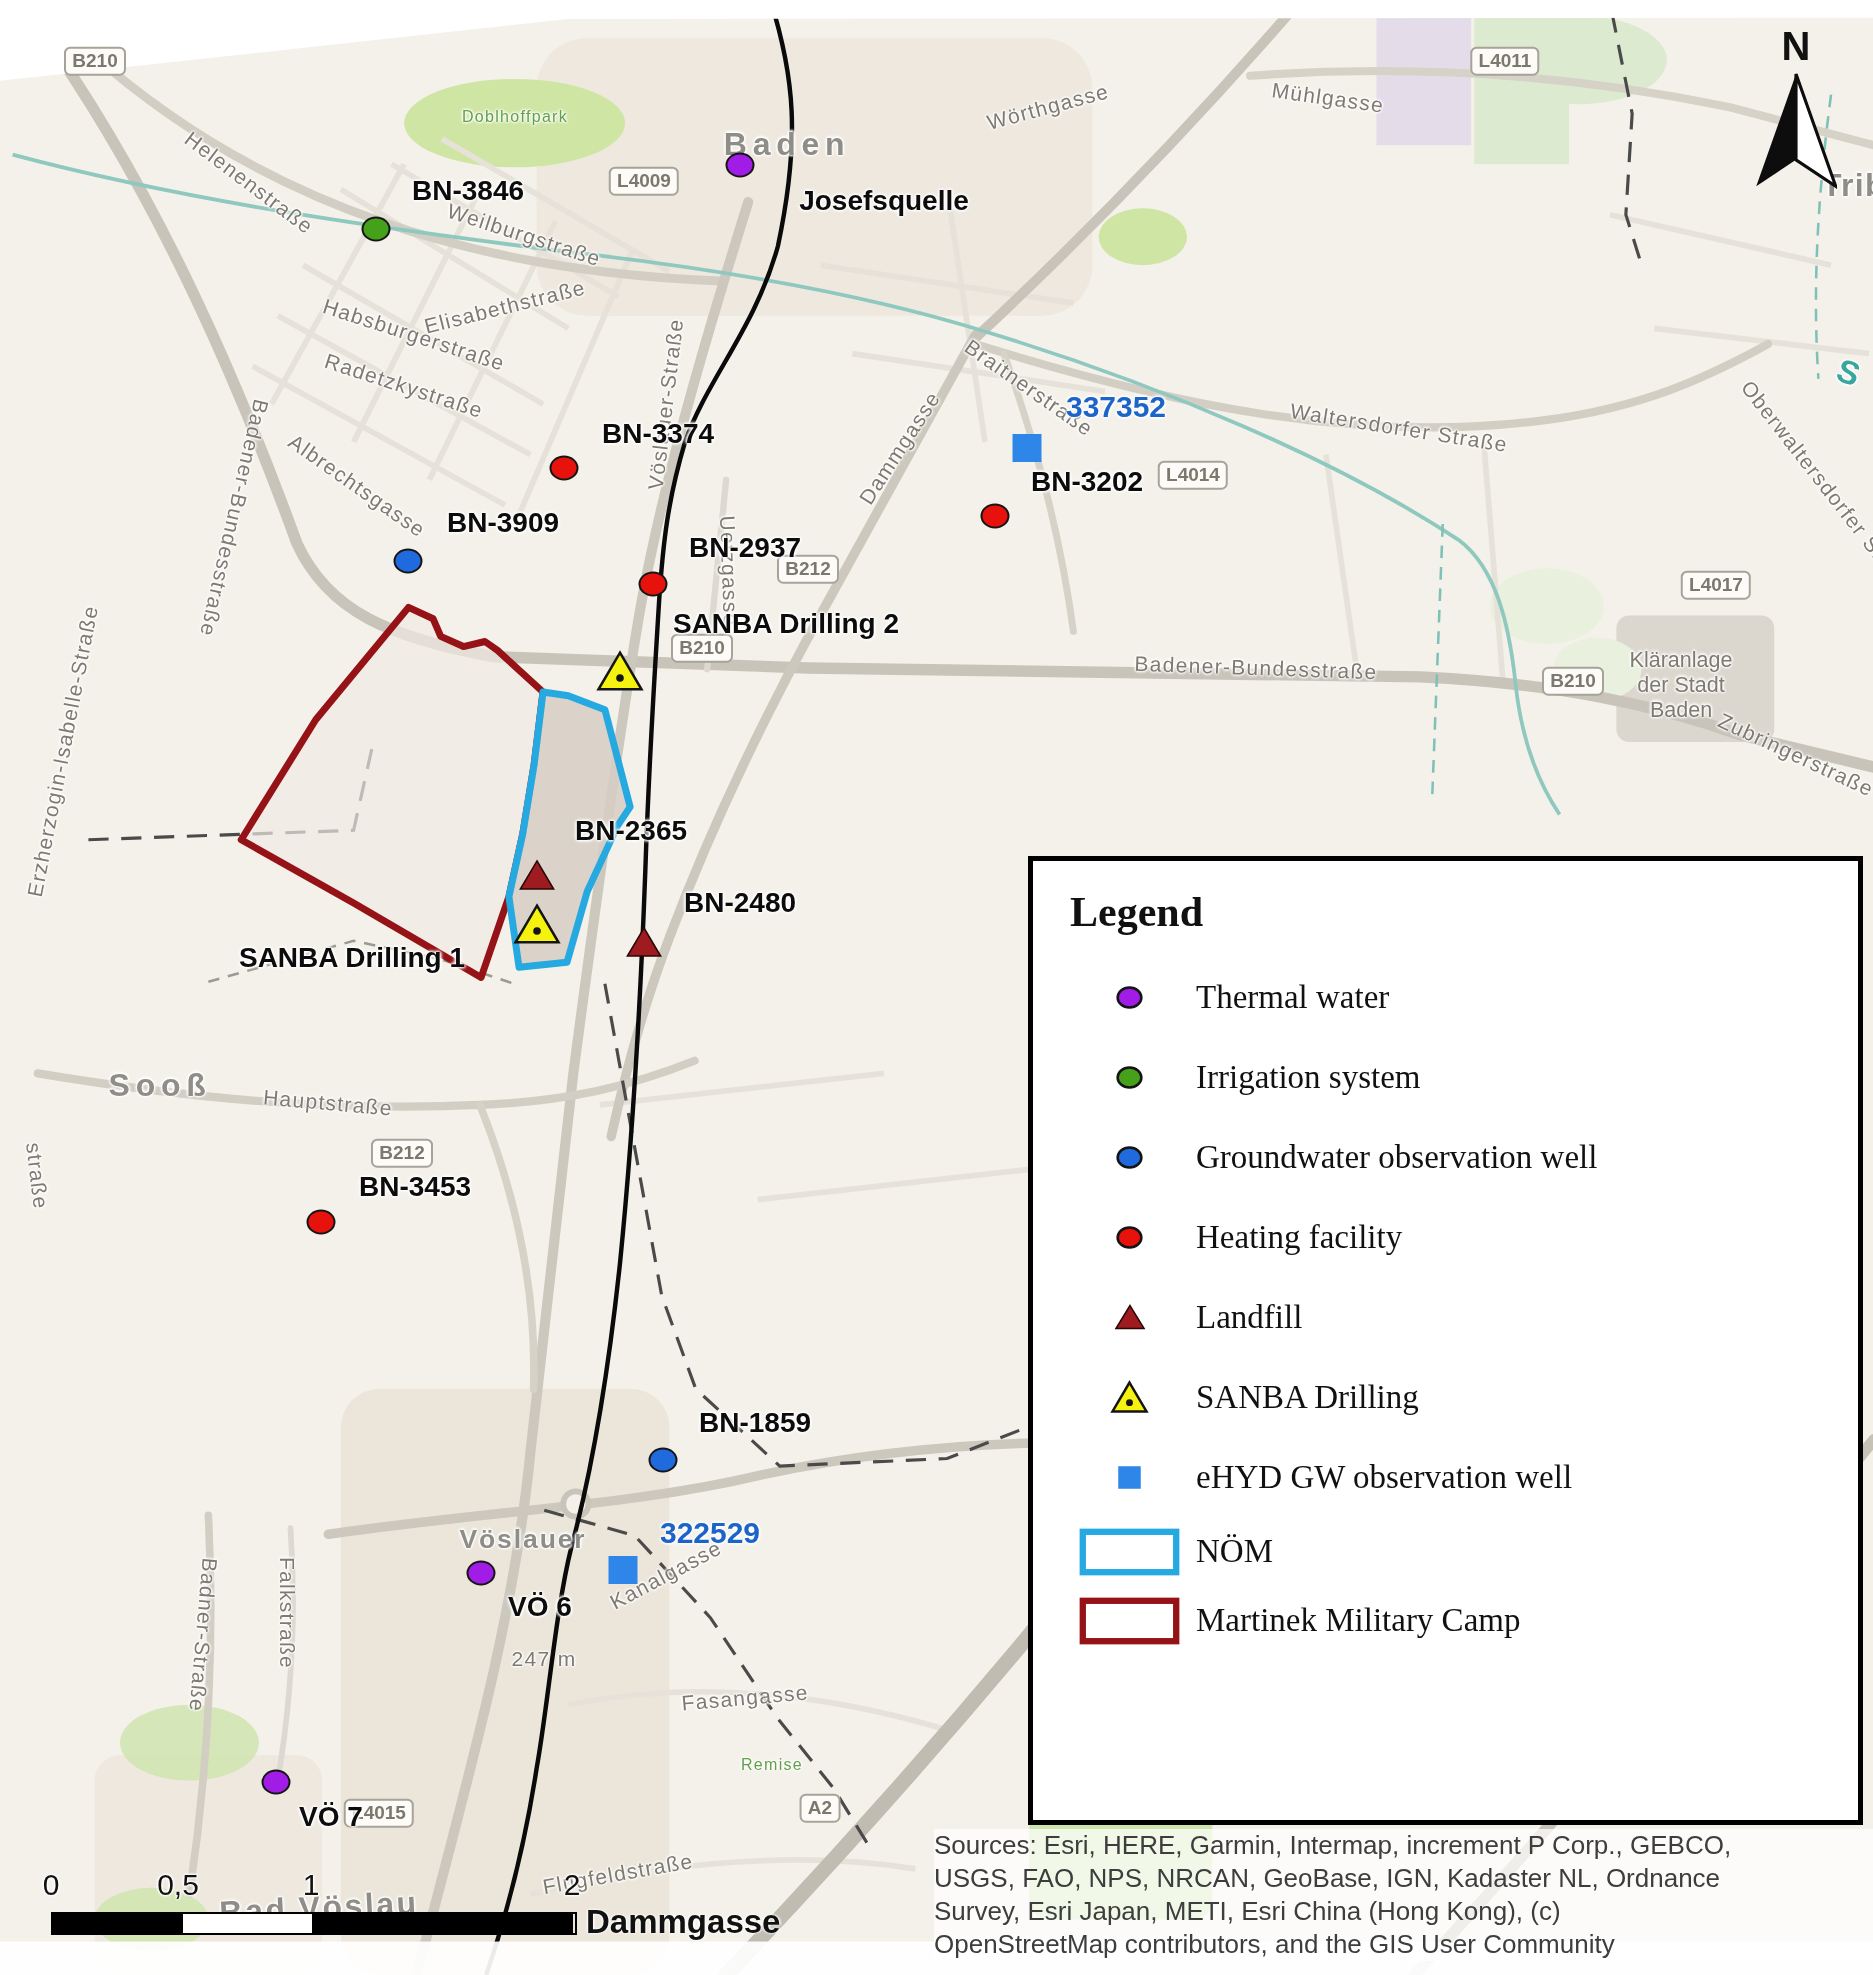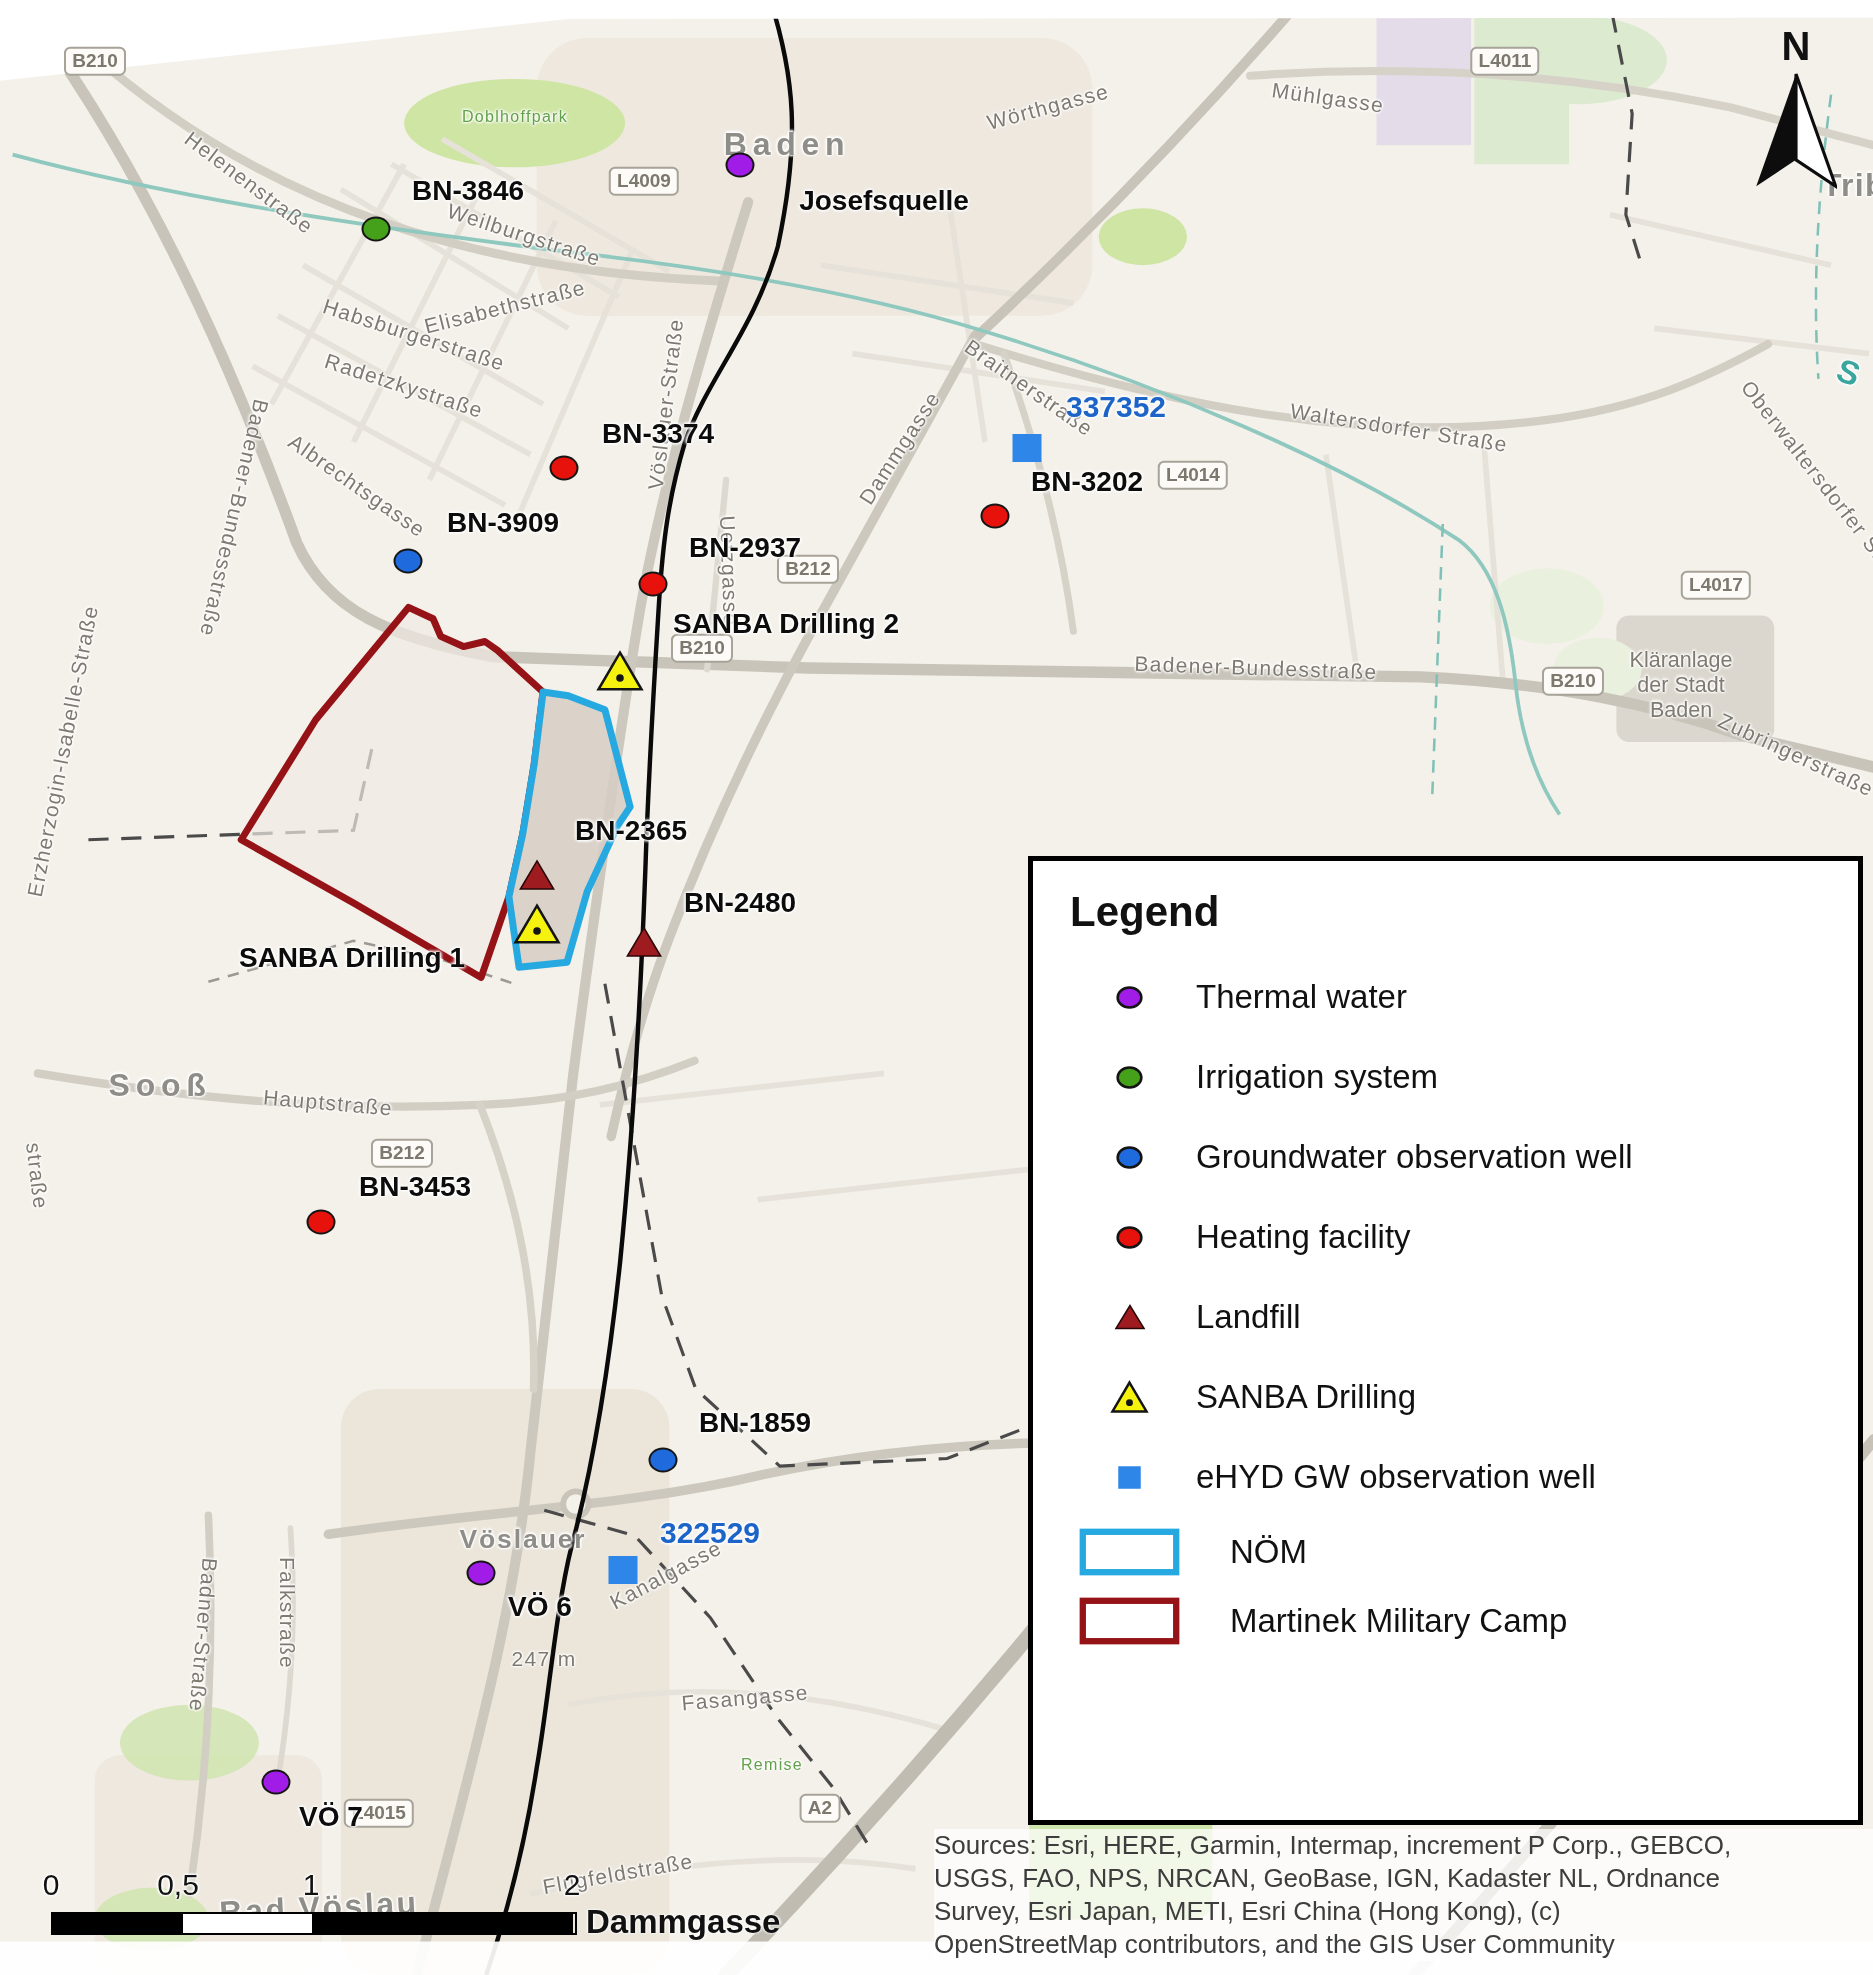--- a/index.html
+++ b/index.html
@@ -24,24 +24,24 @@
   .heating{background:#E8120C;} .ehyd{background:#2E86E8;}
   
   .slabel{position:absolute;transform:translate(-50%,-50%);font-weight:bold;font-size:28px;color:#0c0c0c;
       white-space:nowrap;z-index:6;text-shadow:1.3px 0 3.2px #fff,-1.3px 0 3.2px #fff,0 1.3px 3.2px #fff,0 -1.3px 3.2px #fff;}
   .slabel.blue{color:#1C64C8;font-size:30px;}
   
   #north{position:absolute;left:1755px;top:24px;width:82px;z-index:7;text-align:center;}
   #north .n{font-weight:bold;font-size:40px;color:#111;}
   
   #legend{position:absolute;left:1028px;top:856px;width:835px;height:969px;background:#fff;
-      border:5.7px solid #000;box-sizing:border-box;z-index:8;}
+      border:5.7px solid #000;box-sizing:border-box;z-index:8;font-family:Liberation Serif, serif;}
   #legend h1{margin:26.5px 0 21.5px 37px;font-size:42px;color:#111;}
   .lrow{display:flex;align-items:center;height:80px;margin-left:30px;}
-  .lrow.short{height:69px;gap:34px;}
+  .lrow.short{height:69px;}
   .licon{width:133px;display:flex;justify-content:center;align-items:center;flex:0 0 133px;}
   .ltext{font-size:33px;color:#111;}
   
   #sbar{position:absolute;left:51px;top:1912px;width:522px;height:19px;border:2.5px solid #000;
       box-sizing:content-box;display:flex;z-index:7;}
   #sbar .b1{width:128px;background:#000;}
   #sbar .b2{width:133px;background:#fff;box-sizing:border-box;border-left:2.5px solid #000;border-right:2.5px solid #000;}
   #sbar .b3{width:259px;background:#000;}
   .tick{position:absolute;transform:translateX(-50%);top:1868px;font-size:30px;color:#111;z-index:7;
       text-shadow:1.3px 0 2.5px #fff,-1.3px 0 2.5px #fff,0 1.3px 2.5px #fff,0 -1.3px 2.5px #fff;}

